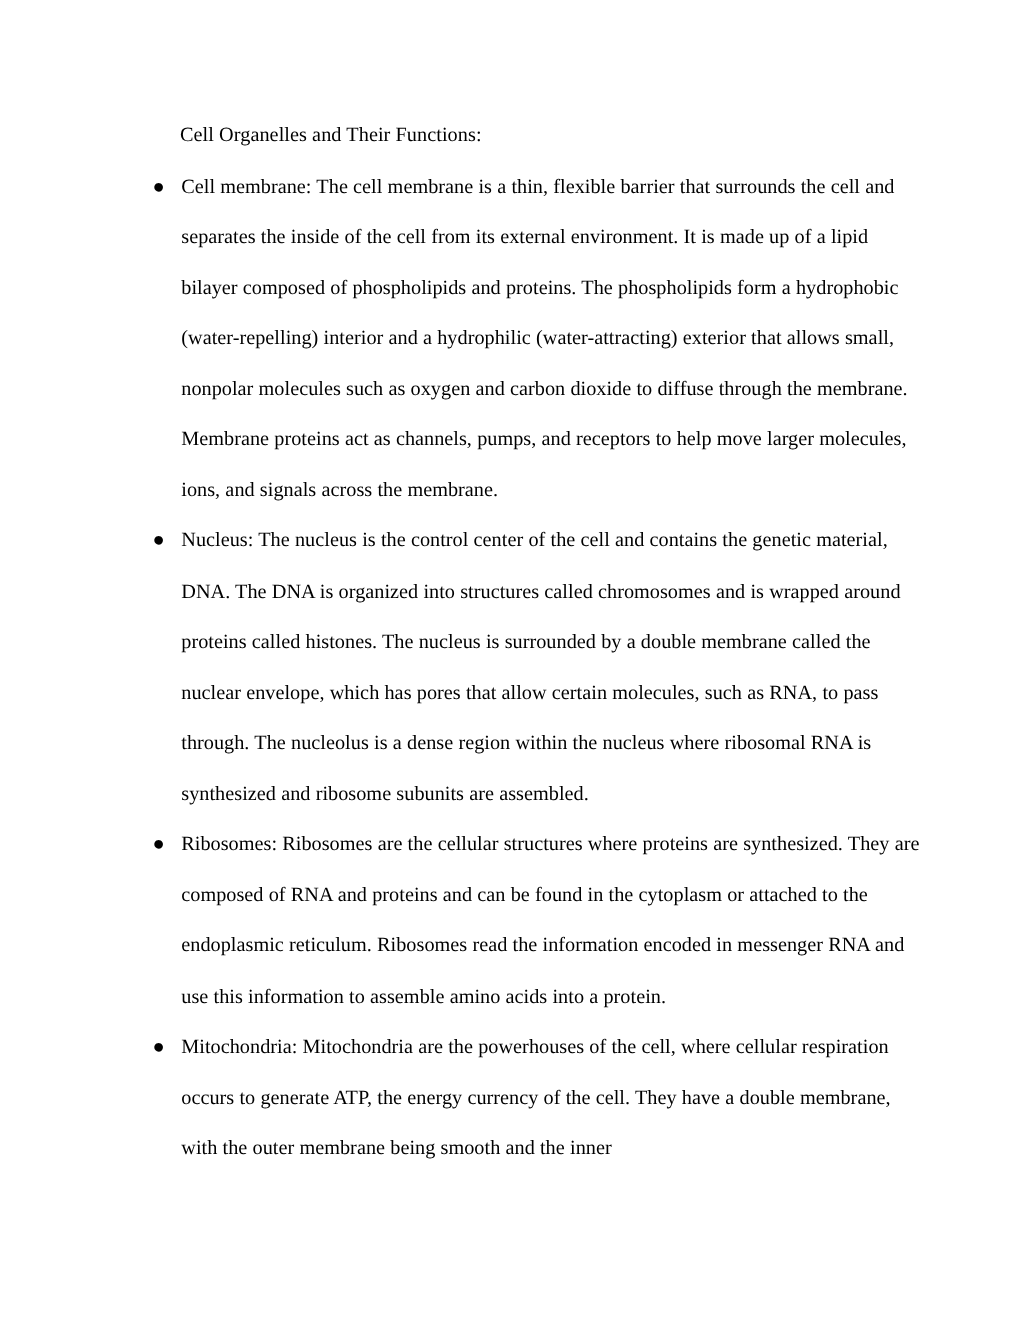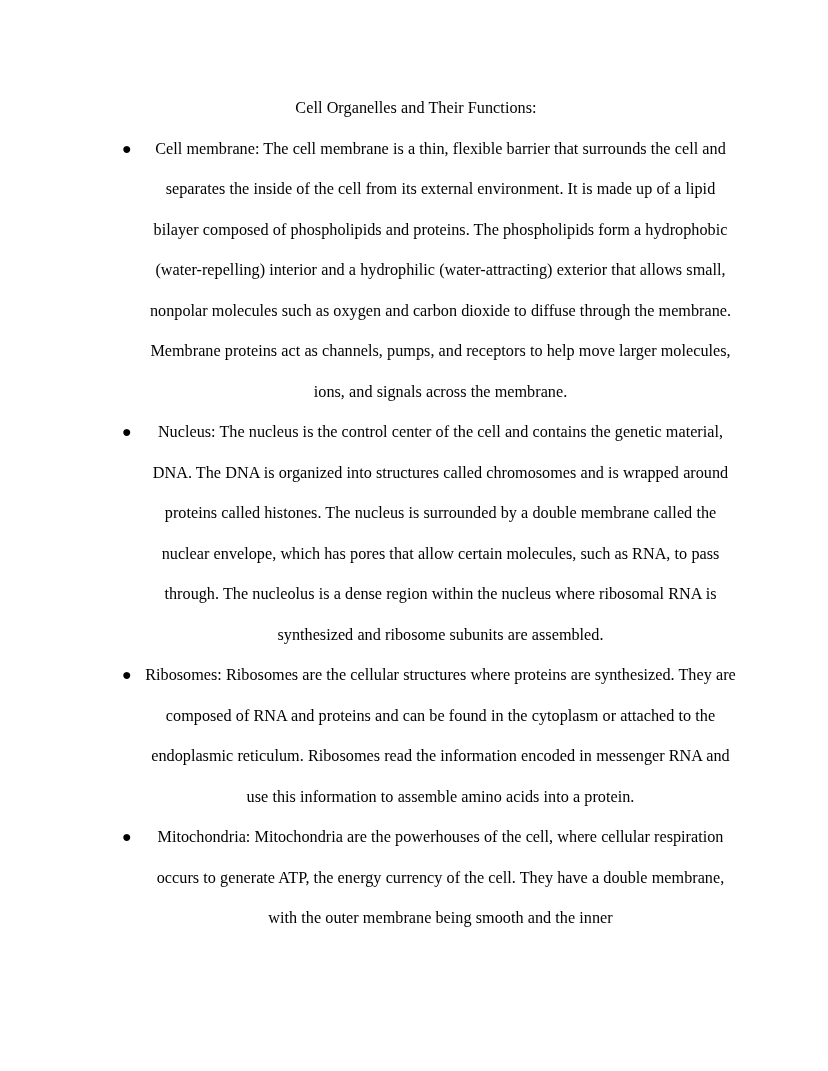--- a/index.html
+++ b/index.html
@@ -26,23 +26,24 @@
   .doc-body {
     position: absolute;
     left: 96px;
     top: 88px;
     width: 640px;
   }
 
   .doc-heading {
     font-size: 16.2px;
     line-height: 40.5px;
-    text-align: center;
+    text-align: left;
     white-space: nowrap;
     letter-spacing: 0.05px;
+    margin-left: 48px;
   }
 
   .bullet-list {
     list-style: none;
     margin: 0;
     padding: 0;
   }
 
   .bullet-item {
     position: relative;
@@ -59,21 +60,20 @@
     left: 26px;
     top: 0;
     width: 10px;
     line-height: 40.5px;
     font-size: 16.2px;
     text-align: center;
   }
 
   .bullet-text {
     display: block;
-    text-align: center;
   }
 </style>
 </head>
 <body>
 
 <div class="page">
   <div class="doc-body">
 
     <div class="doc-heading">Cell Organelles and Their Functions:</div>
 

